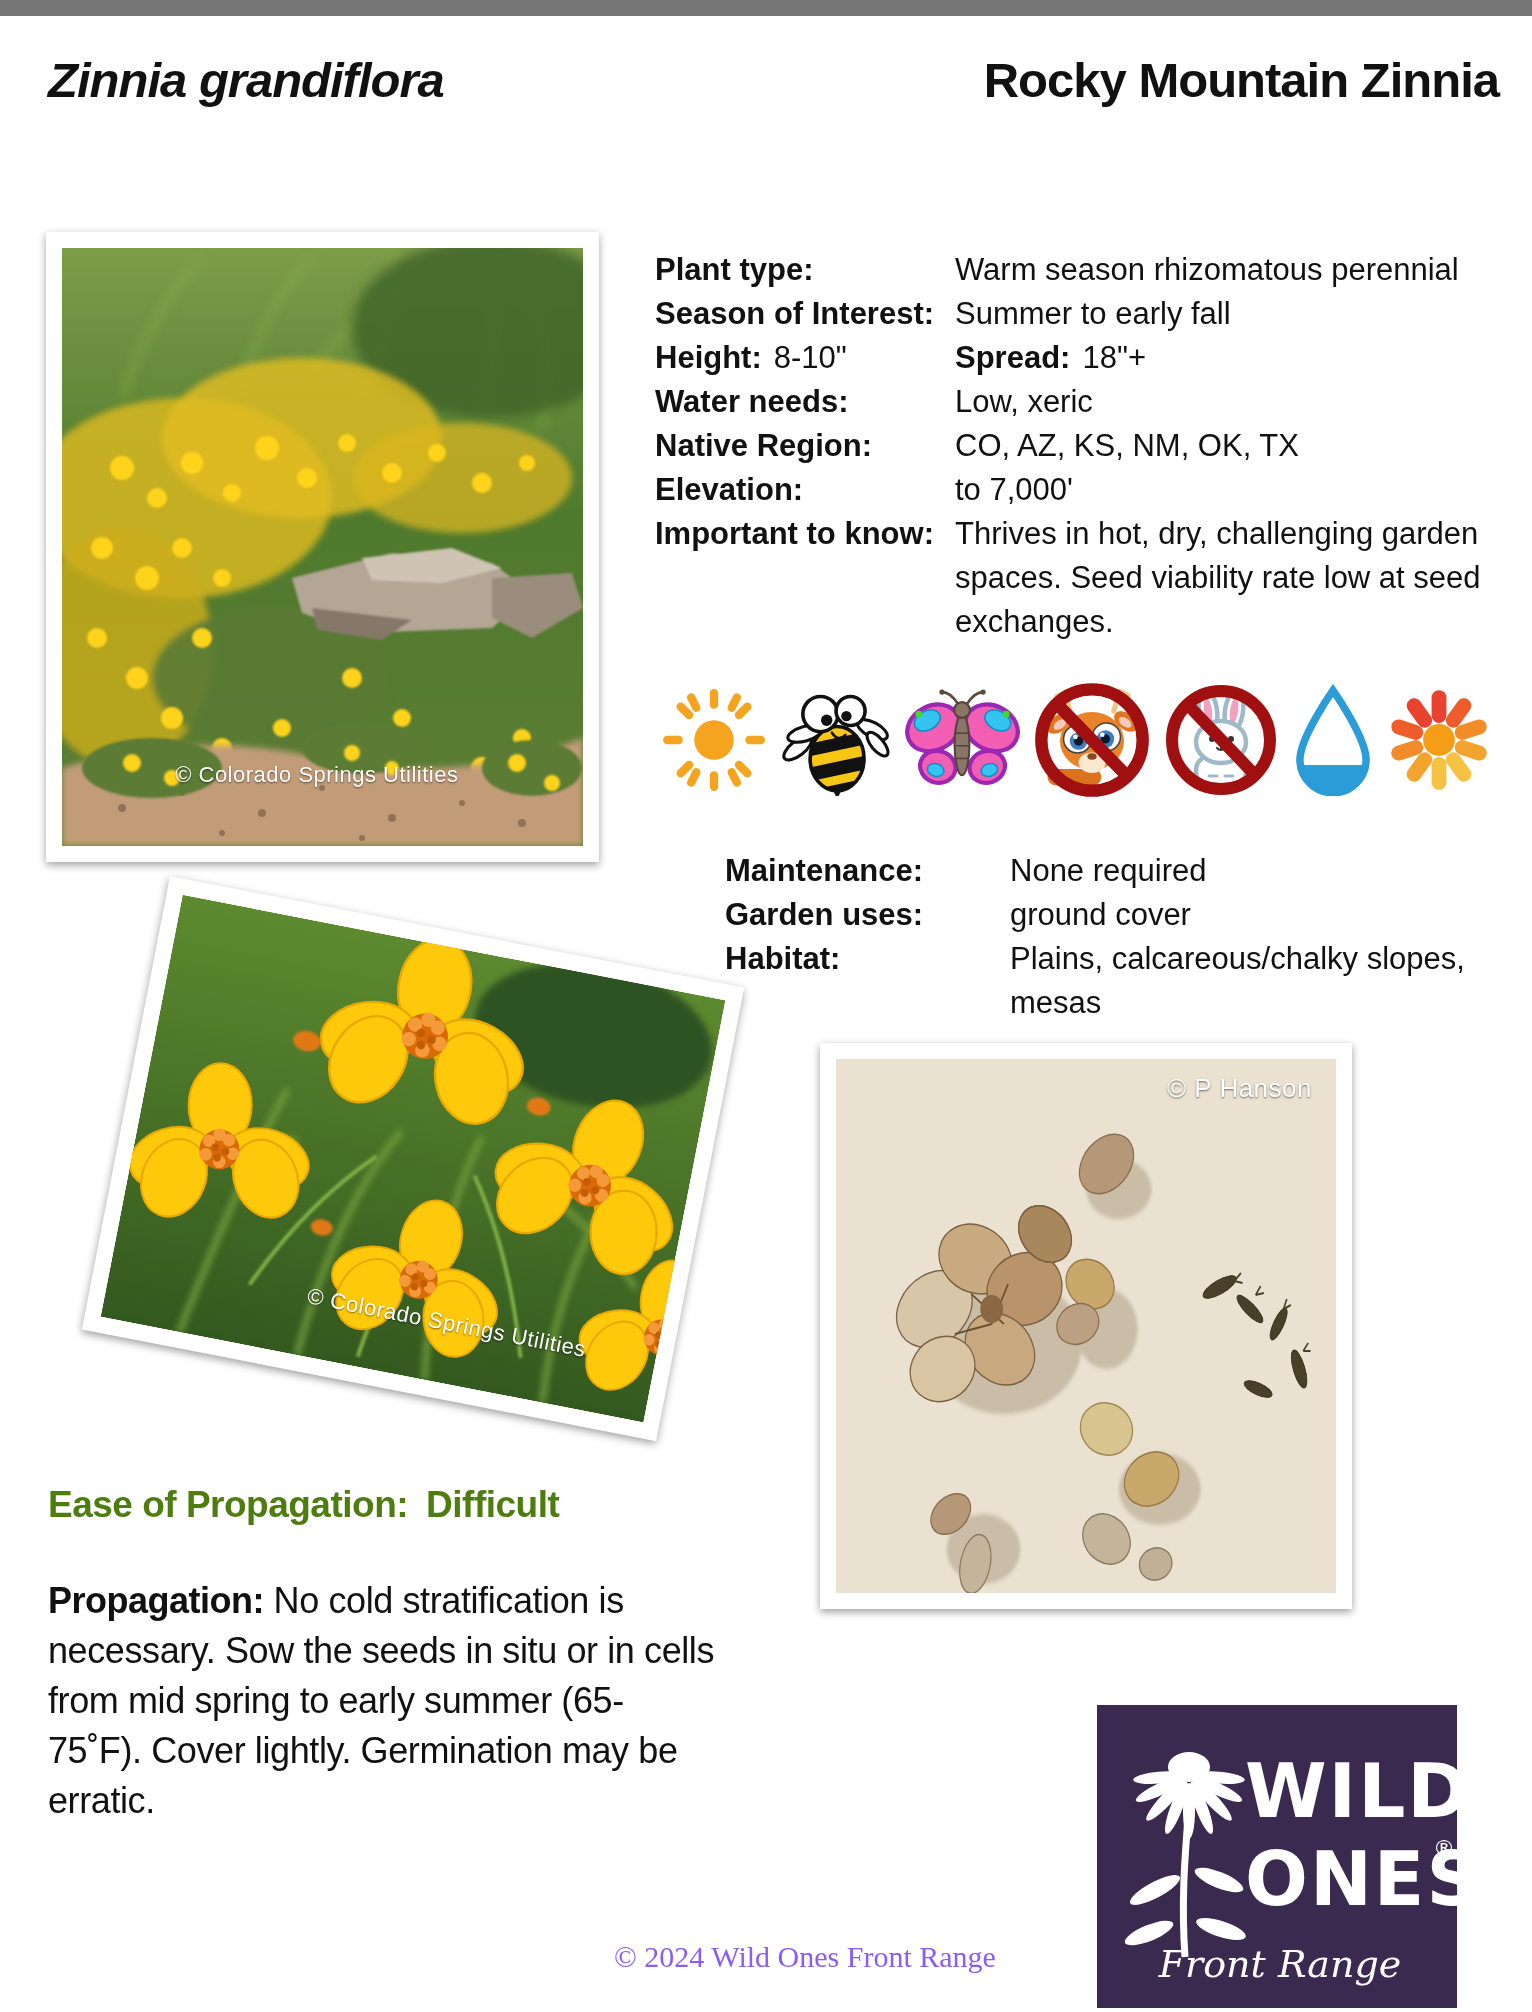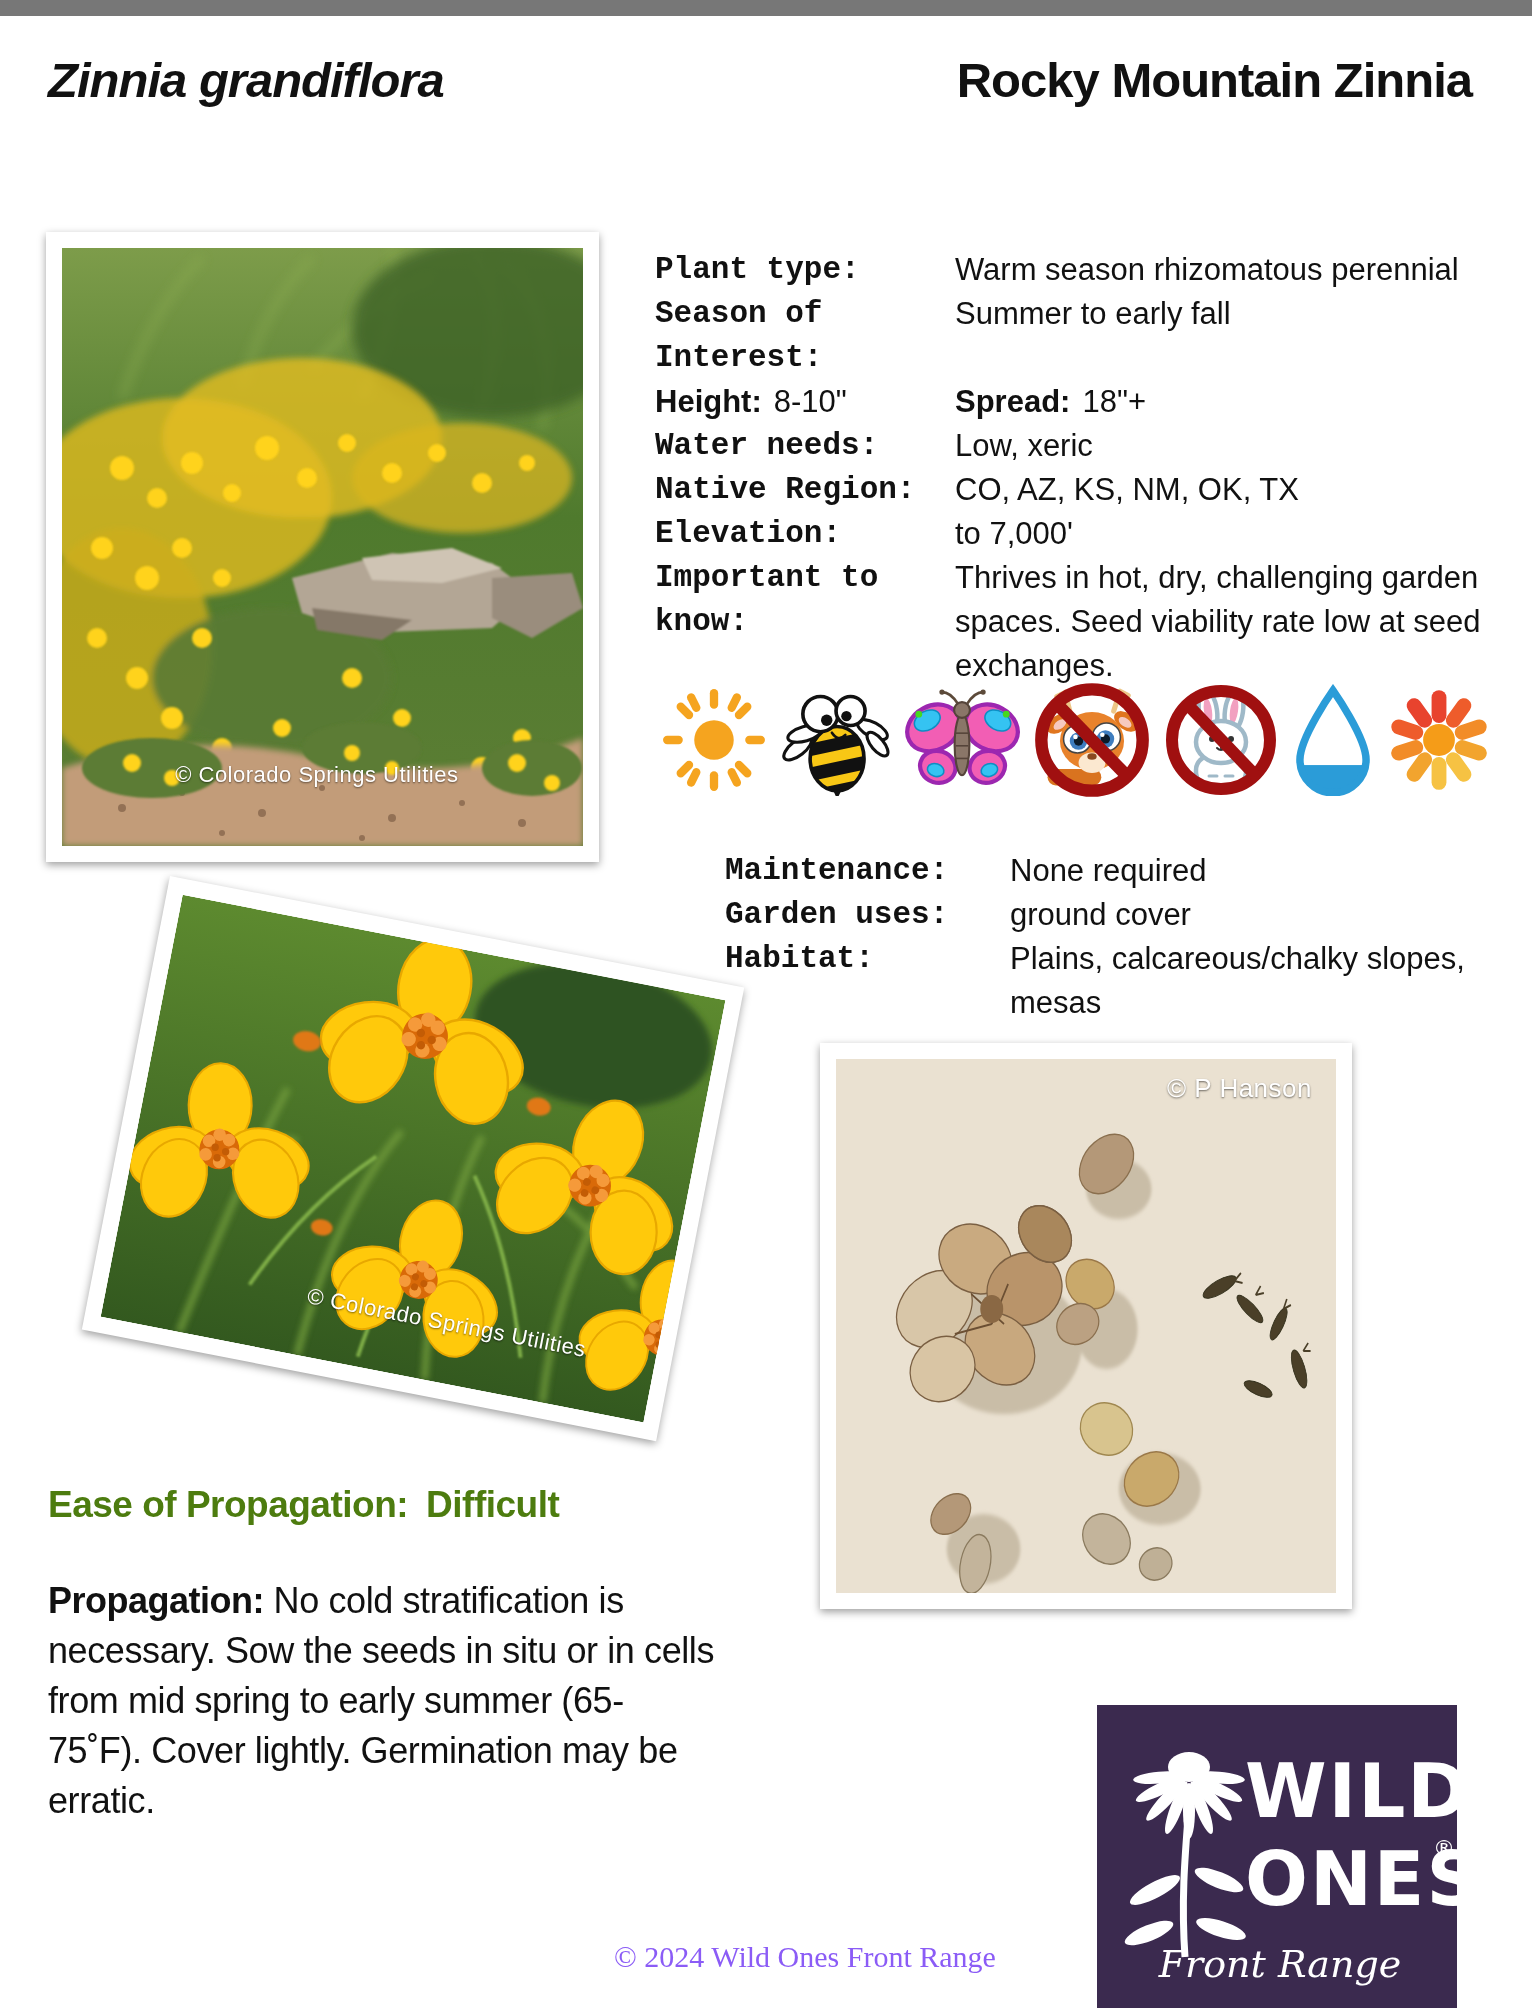--- a/index.html
+++ b/index.html
@@ -3,36 +3,36 @@
 <meta charset="utf-8">
 <style>
   html,body{margin:0;padding:0;background:#777;}
   .page{
     position:relative;width:1532px;height:2012px;background:#ffffff;
     margin:16px auto;overflow:hidden;
     font-family:"Liberation Sans",sans-serif;color:#111;
   }
   
   .botanical{position:absolute;left:48px;top:36px;font-size:49px;font-weight:bold;font-style:italic;letter-spacing:-1px;}
-  .common{position:absolute;right:60px;top:36px;font-size:49px;font-weight:bold;letter-spacing:-1px;}
+  .common{position:absolute;right:33px;top:36px;font-size:49px;font-weight:bold;letter-spacing:-1px;}
   
   .photo{position:absolute;background:#fff;padding:16px;box-shadow:0 3px 8px rgba(0,0,0,.38);box-sizing:border-box;}
   .photo .inner{position:relative;width:100%;height:100%;overflow:hidden;}
   .photo svg{display:block;width:100%;height:100%;}
   .credit{position:absolute;color:#fff;font-size:22px;letter-spacing:.5px;text-shadow:0 1px 2px rgba(0,0,0,.55);white-space:nowrap;}
   #photo-habit{left:46px;top:216px;width:553px;height:630px;}
   #photo-habit .credit{left:50%;transform:translateX(-52%);bottom:58px;}
   #photo-closeup{left:170px;top:860px;width:585px;height:462px;transform:rotate(11deg);transform-origin:top left;}
   #photo-closeup .credit{left:36%;bottom:11%;}
   #photo-seeds{left:820px;top:1027px;width:532px;height:566px;}
   #photo-seeds .credit{right:24px;top:14px;font-size:26px;}
   
   .info{position:absolute;left:655px;top:232px;width:860px;font-size:31px;line-height:44px;}
   .irow{display:flex;}
-  .ilabel{flex:0 0 300px;font-weight:bold;font-family:Liberation Mono, monospace;}
+  .ilabel{flex:0 0 300px;font-weight:bold;}
   .ival{flex:1;}
   .ival.wrap{max-width:545px;}
   .inline-lbl{font-weight:bold;}
   .hs .left{flex:0 0 300px;display:flex;}
   .hs .left .inline-lbl{margin-right:12px;}
   .hs .right{display:flex;}
   .hs .right .inline-lbl{margin-right:12px;}
   
   .iconrow{position:absolute;left:662px;top:664px;width:830px;height:120px;display:flex;align-items:center;justify-content:space-between;}
   .iconrow svg{display:block;}

